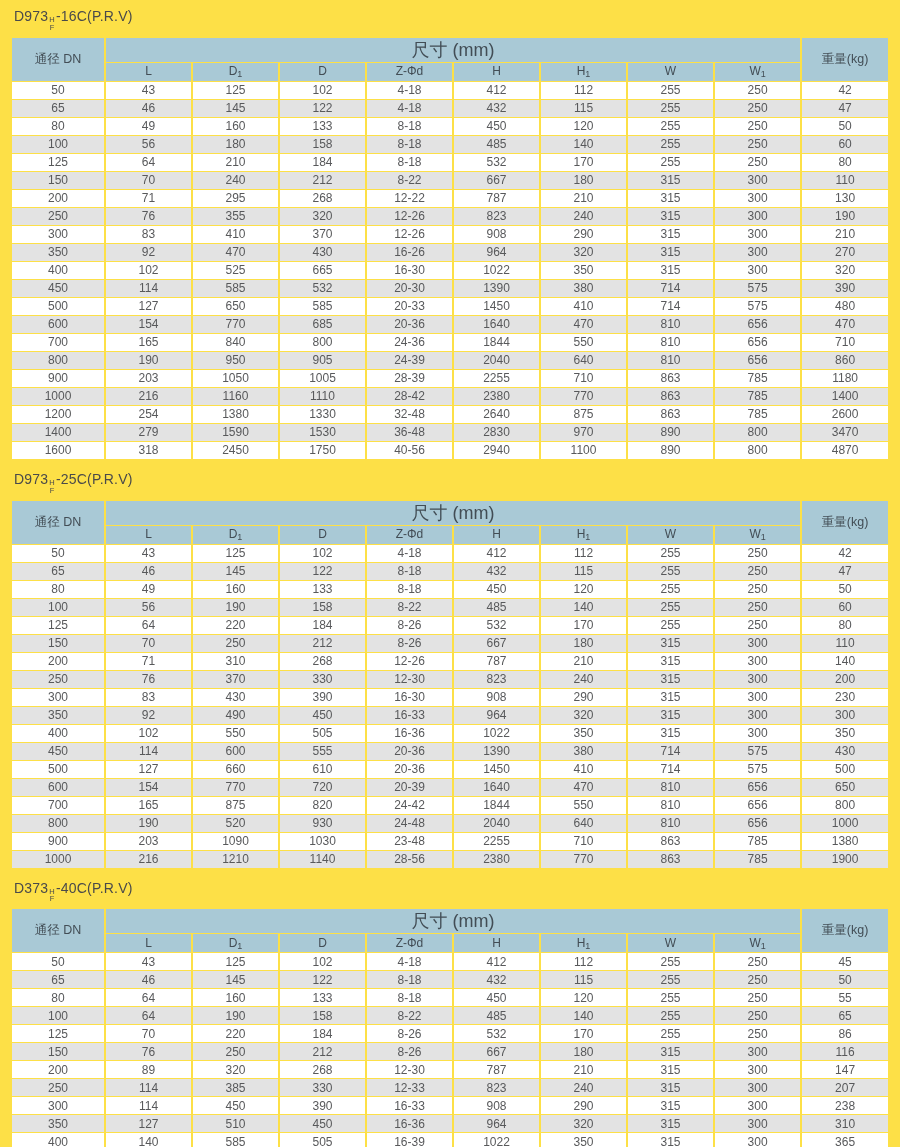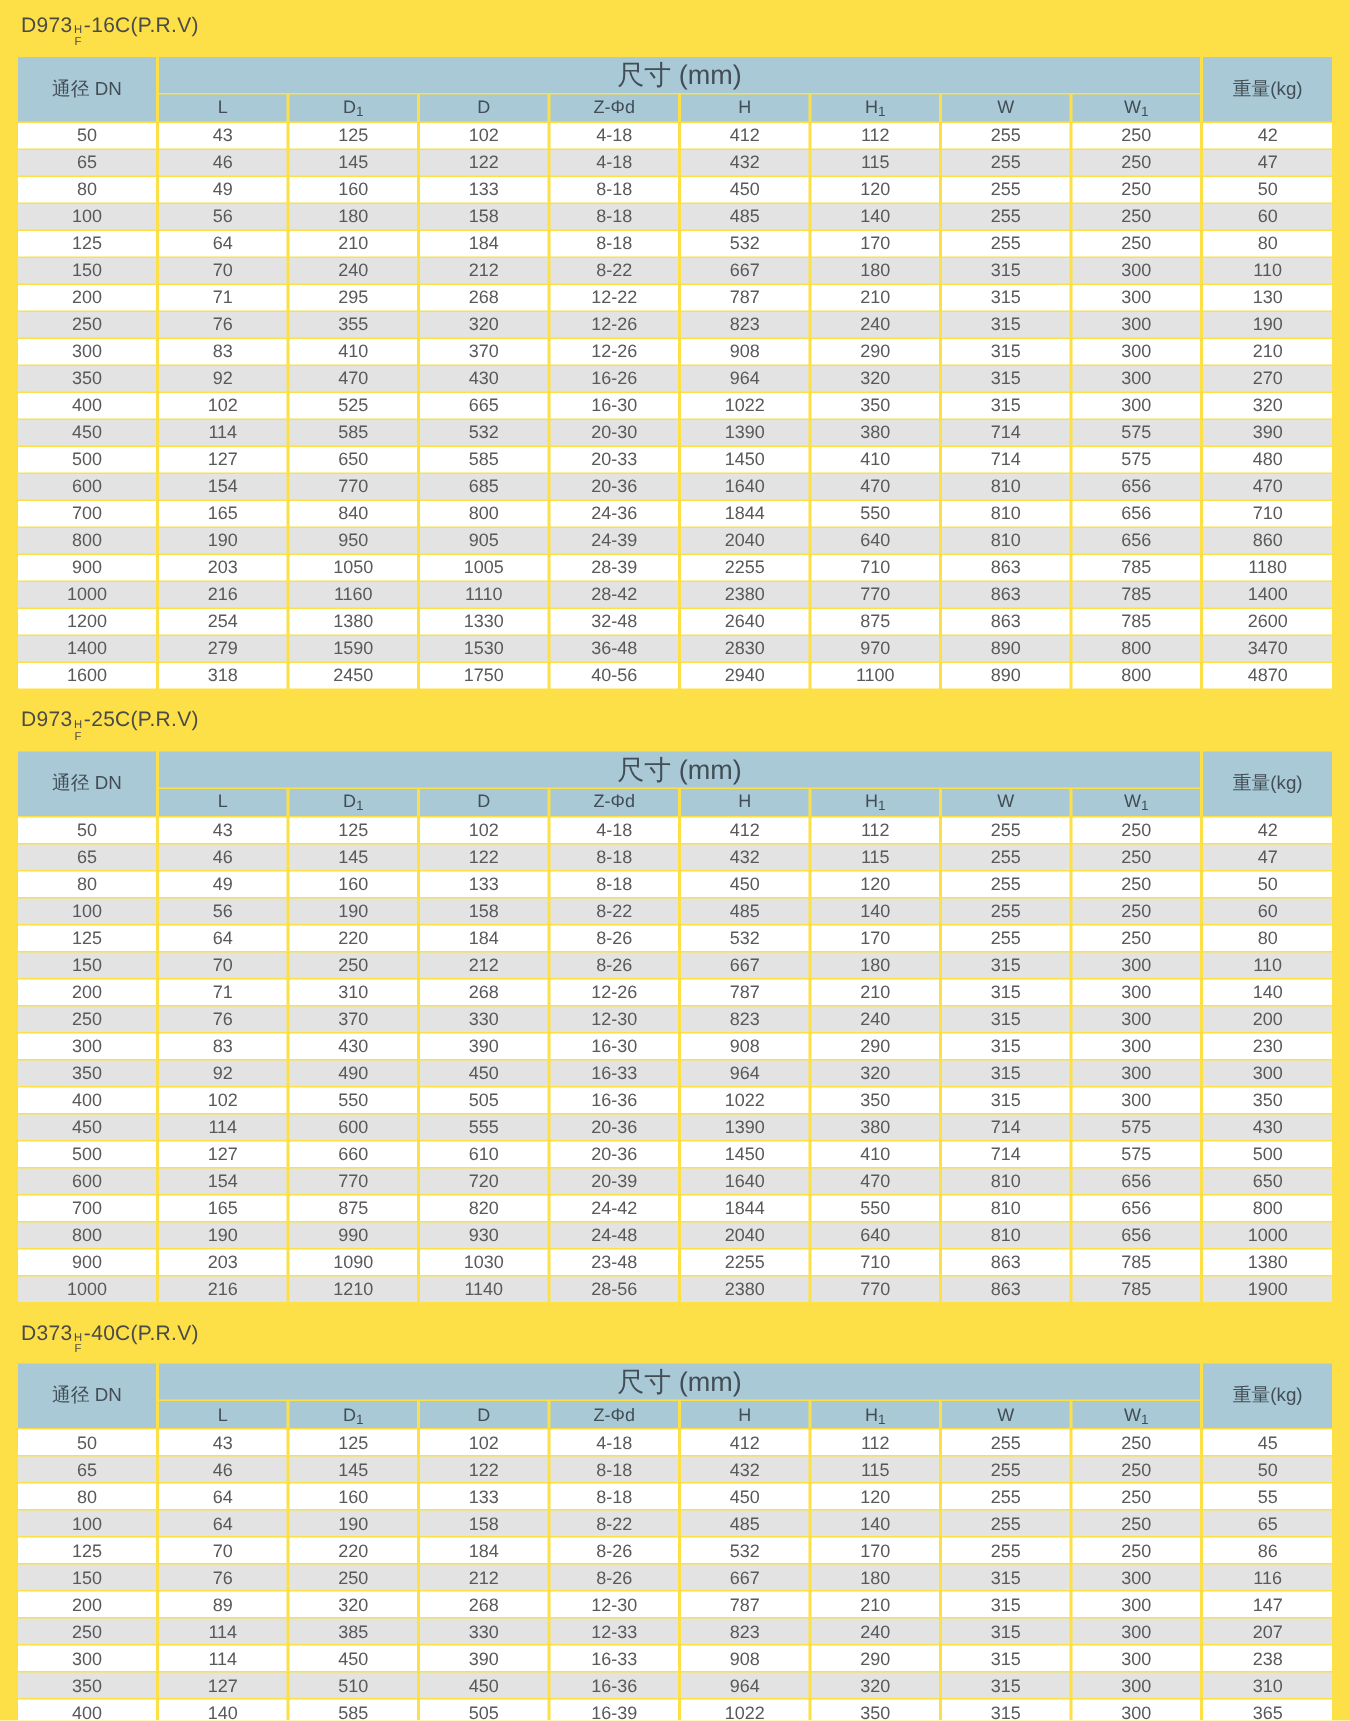--- a/index.html
+++ b/index.html
@@ -552,21 +552,21 @@
             <td>24-42</td>
             <td>1844</td>
             <td>550</td>
             <td>810</td>
             <td>656</td>
             <td>800</td>
           </tr>
           <tr>
             <td>800</td>
             <td>190</td>
-            <td>990</td>
+            <td>520</td>
             <td>930</td>
             <td>24-48</td>
             <td>2040</td>
             <td>640</td>
             <td>810</td>
             <td>656</td>
             <td>1000</td>
           </tr>
           <tr>
             <td>900</td>

